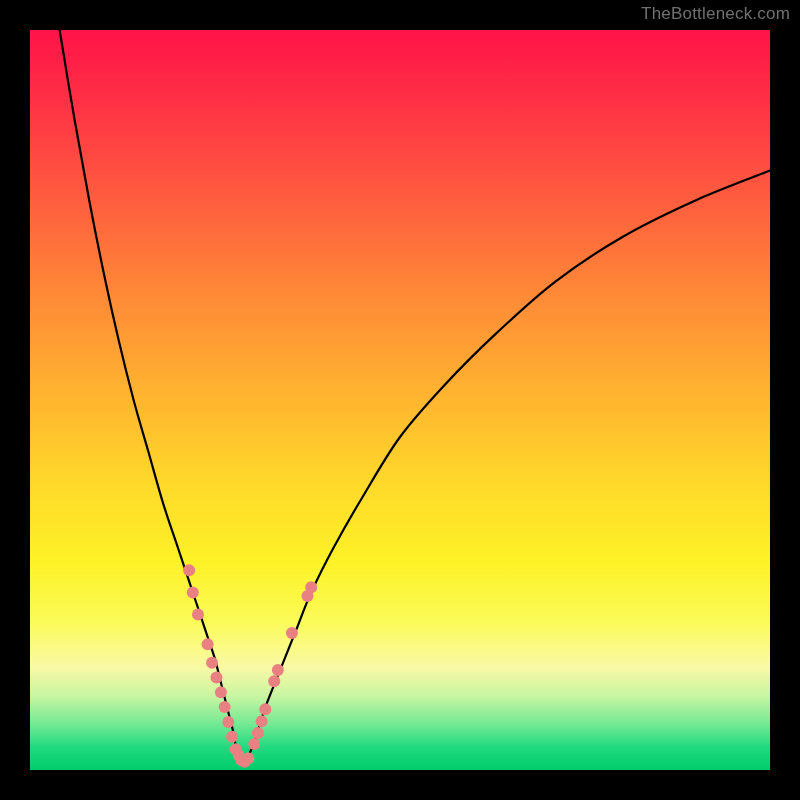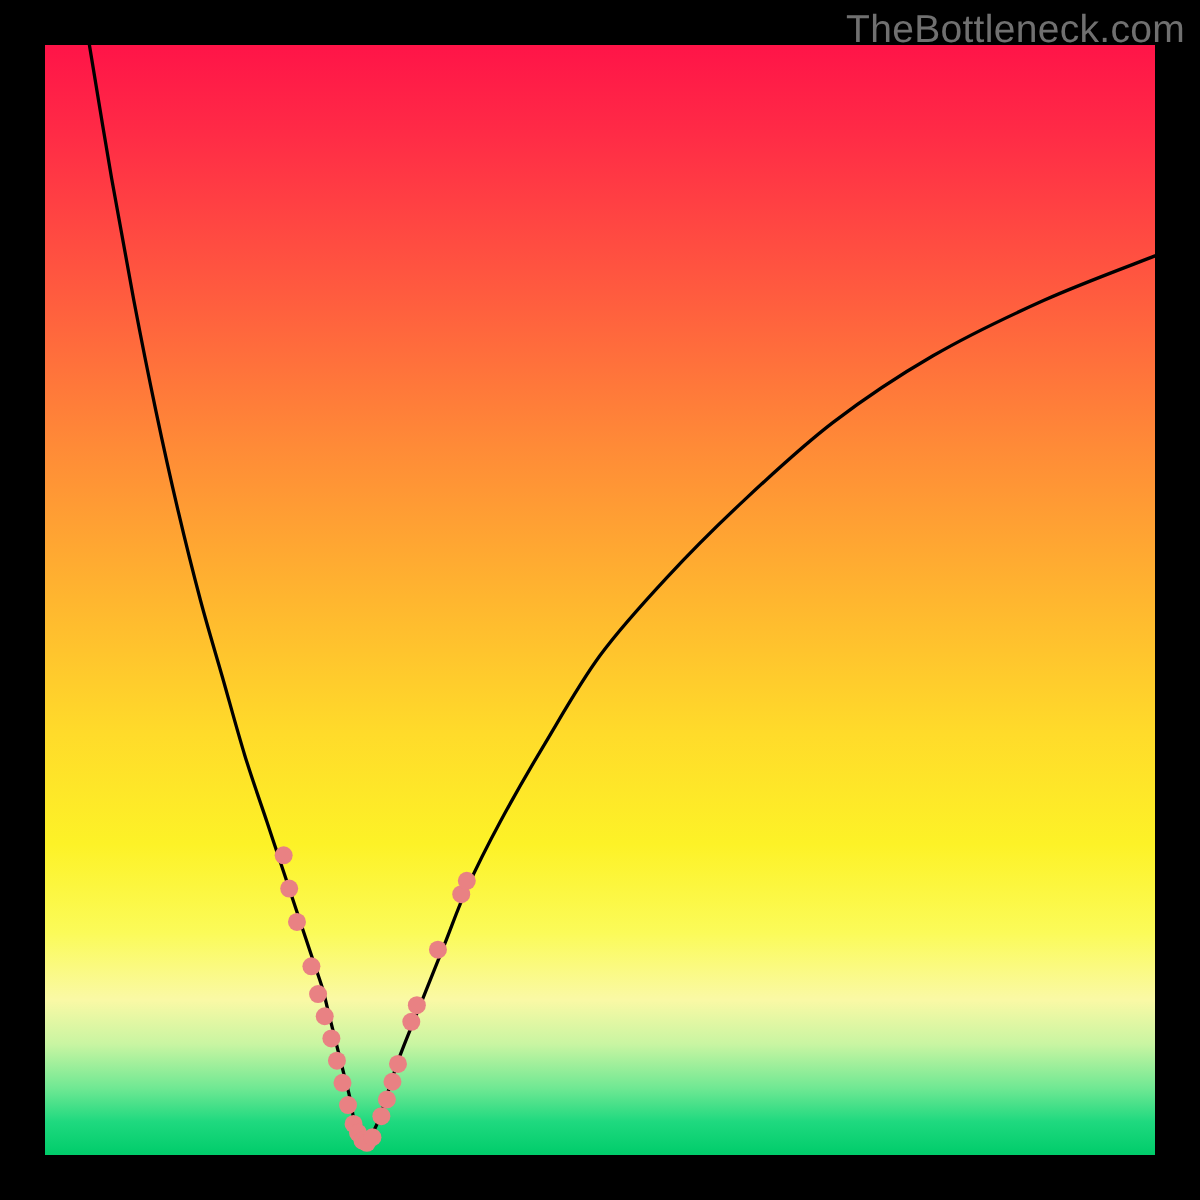--- a/index.html
+++ b/index.html
@@ -40,21 +40,21 @@
       #6fe893 94%,
       #1fd97f 97%,
       #00cc6a 100%
     );
   }
   .watermark {
     position: absolute;
     top: 4px;
     right: 10px;
     color: #707070;
-    font-size: 26px;
+    font-size: 17px;
     font-weight: 500;
     letter-spacing: 0.2px;
     user-select: none;
   }
   svg.curves {
     position: absolute;
     left: 0;
     top: 0;
     width: 740px;
     height: 740px;

